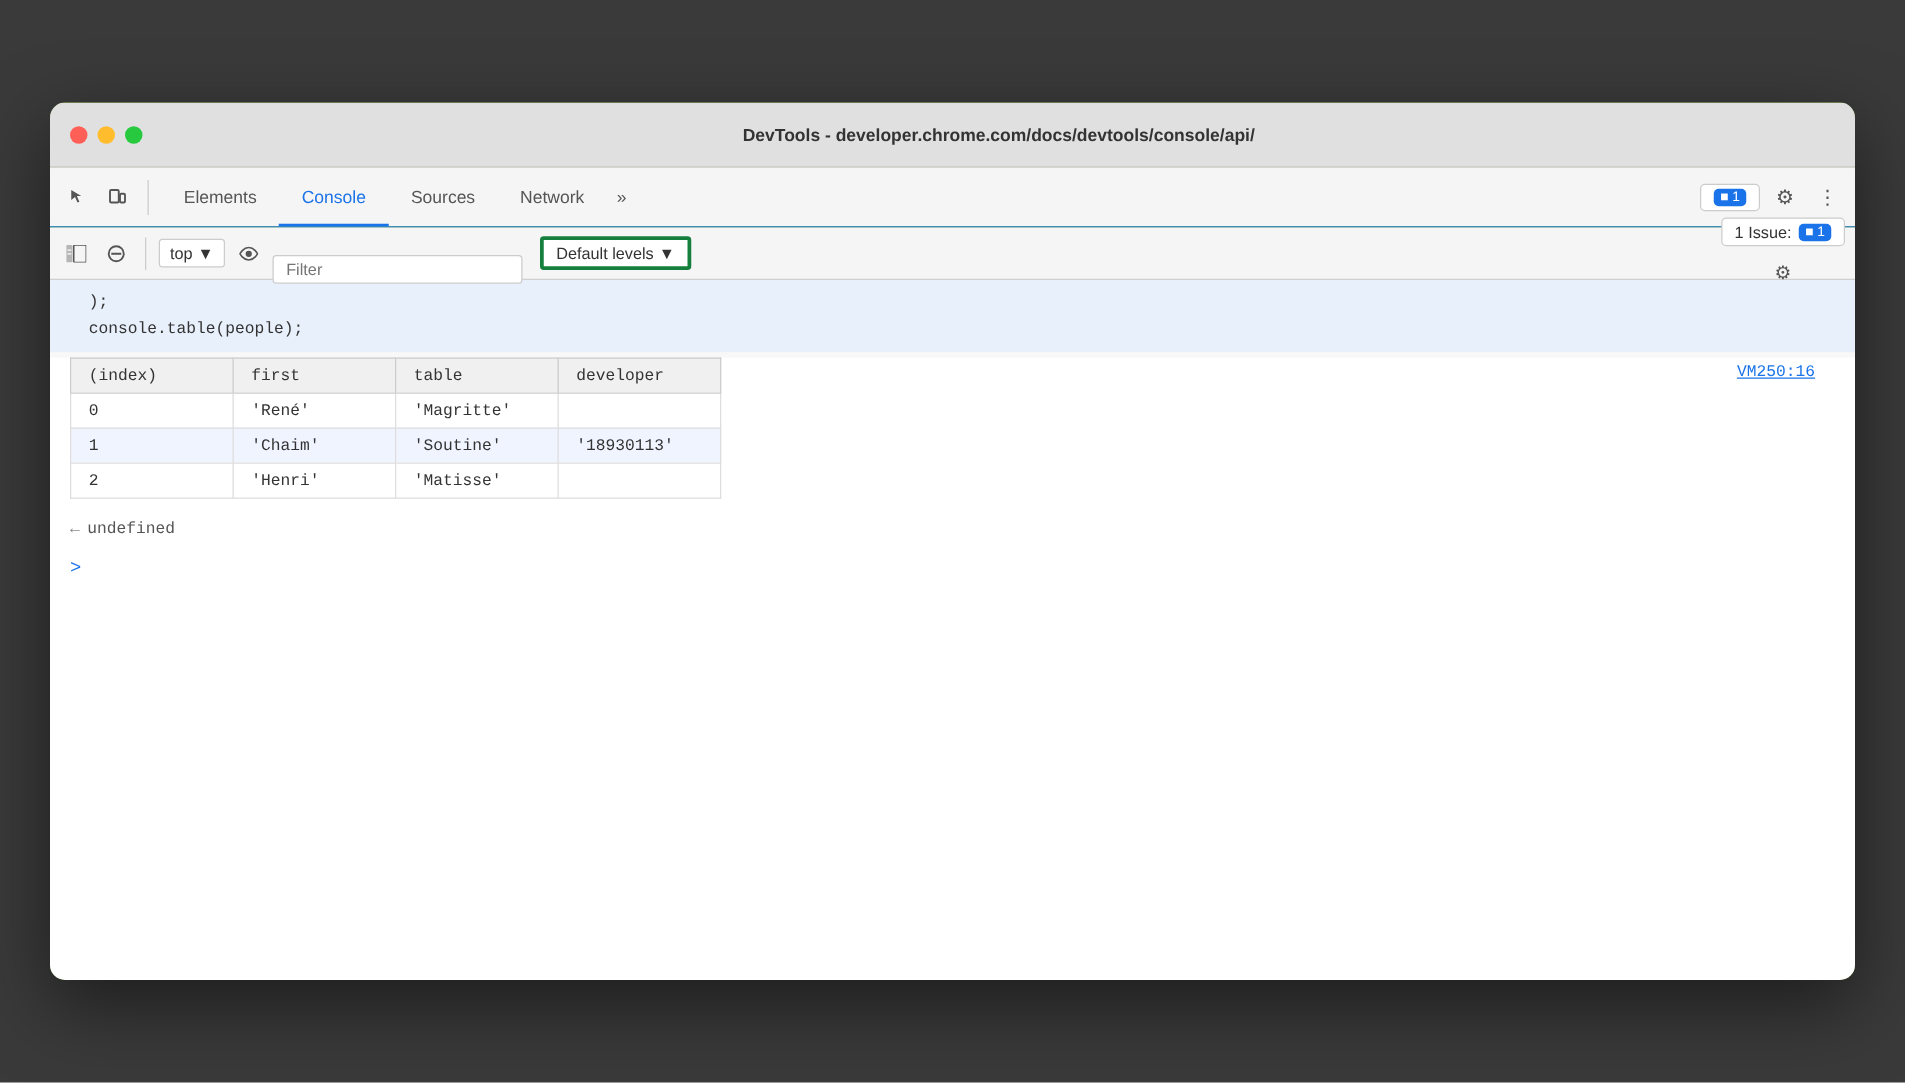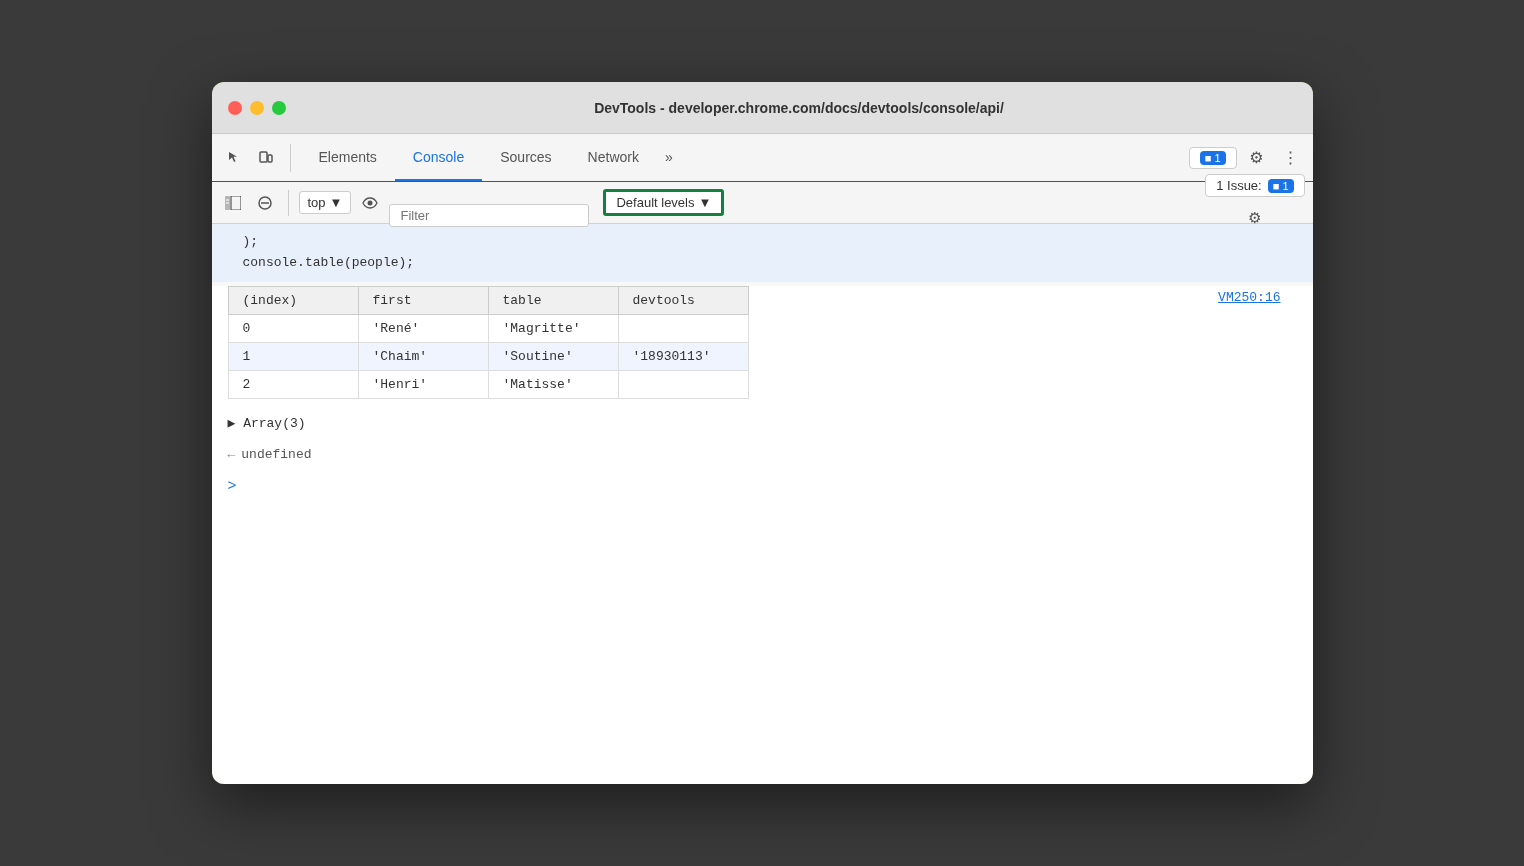--- a/index.html
+++ b/index.html
@@ -5,21 +5,21 @@
     * { box-sizing: border-box; margin: 0; padding: 0; }
     body {
       background: #3a3a3a;
       display: flex;
       justify-content: center;
       align-items: center;
       height: 100vh;
       font-family: -apple-system, BlinkMacSystemFont, 'Segoe UI', sans-serif;
     }
     .window {
-      width: 1101px;
+      width: 1444px;
       background: #4d7c0f;
       border-radius: 12px;
       overflow: hidden;
       box-shadow: 0 20px 60px rgba(0,0,0,0.5);
     }
     
     .titlebar {
       background: #e0e0e0;
       height: 52px;
       display: flex;
@@ -394,21 +394,21 @@
       <a class="vm-link">VM250:16</a>
     </div>
 
     <div class="table-wrapper">
       <table class="data-table">
         <thead>
           <tr>
             <th>(index)</th>
             <th>first</th>
             <th>table</th>
-            <th>devtools</th>
+            <th>developer</th>
           </tr>
         </thead>
         <tbody id="table-body">
         <tr>
               <td>0</td>
               <td class="val-red">'René'</td>
               <td class="val-red">'Magritte'</td>
               <td></td>
             </tr>
             <tr>
@@ -420,23 +420,20 @@
             <tr>
               <td>2</td>
               <td class="val-red">'Henri'</td>
               <td class="val-red">'Matisse'</td>
               <td></td>
             </tr>
           </tbody>
       </table>
     </div>
 
-    <div class="array-row">
-      <span>▶ Array(3)</span>
-    </div>
 
     <div class="undefined-row">
       <span class="arrow-left">←</span>
       <span>undefined</span>
     </div>
 
     <div class="prompt-row">
       <span>&gt;</span>
     </div>
   </div>

